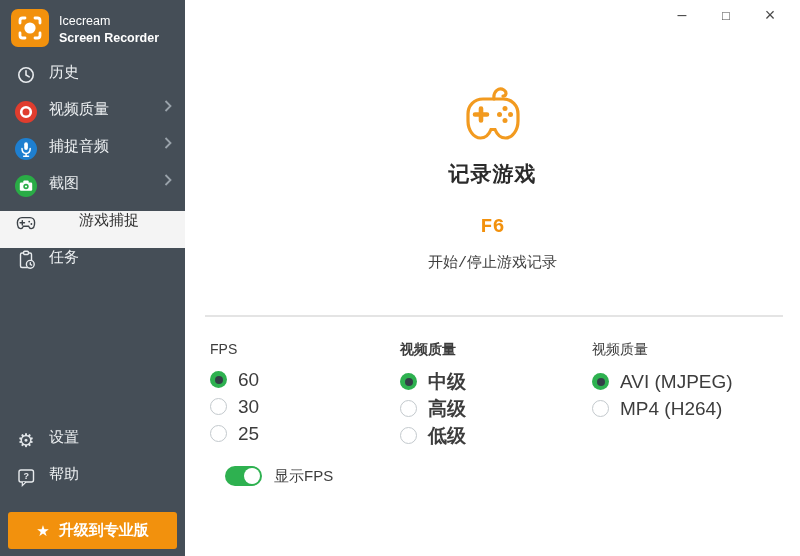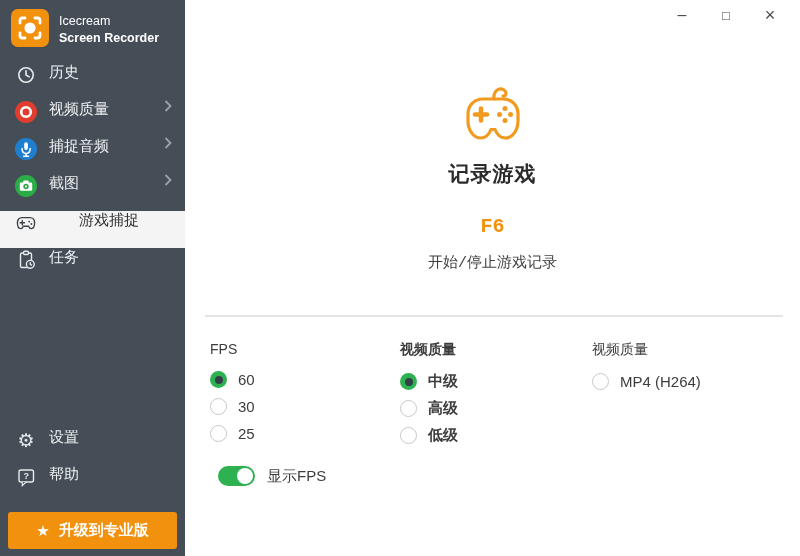--- a/index.html
+++ b/index.html
@@ -41,31 +41,31 @@
   .win-btn.close { font-size:18px; }
   .hero { text-align:center; padding-top:86px;font-family:Liberation Mono, monospace; }
   .hero-icon { display:inline-block; }
   .hero-title { font-size:21px; font-weight:bold; color:#2b2b2b; margin-top:7px; letter-spacing:1px; }
   .hotkey { font-size:20px; font-weight:bold; color:#f2910d; margin-top:27px; }
   .hotkey-hint { font-size:15px; color:#3f3f3f; margin-top:15px; }
   .divider { position:absolute; left:20px; right:17px; top:315px; height:2px; background:#e4e4e4; }
   .settings { position:absolute; left:25px; top:341px; right:8px; display:flex; }
   .set-col-1 { width:190px; } .set-col-2 { width:192px;font-weight:bold; } .set-col-3 { flex:1; }
   .col-label { font-size:14px; color:#3d3d3d; margin-bottom:9px; }
-  .opt-row { display:flex; align-items:center; height:27px; gap:11px; font-size:15px; color:#3d3d3d; cursor:pointer; }
+  .opt-row { display:flex; align-items:center; height:27px; gap:11px; font-size:19px; color:#3d3d3d; cursor:pointer; }
   .radio {
     width:17px; height:17px; border-radius:50%;
     border:1px solid #c3c9cd; background:#fff; flex-shrink:0; position:relative;
   }
   .radio.checked { border:none; background:#2eb150; }
   .radio.checked::after {
     content:""; position:absolute; left:4.5px; top:4.5px; right:4.5px; bottom:4.5px;
     border-radius:50%; background:#333f47;
   }
-  .toggle-row { position:absolute; left:33px; top:466px; display:flex; align-items:center; gap:12px; font-size:15px; color:#3d3d3d; }
+  .toggle-row { position:absolute; left:40px; top:466px; display:flex; align-items:center; gap:12px; font-size:15px; color:#3d3d3d; }
   .toggle { width:37px; height:20px; border-radius:10px; background:#2eb150; position:relative; cursor:pointer; flex-shrink:0; }
   .toggle-knob { position:absolute; top:2px; right:2px; width:16px; height:16px; border-radius:50%; background:#fff; }
 </style>
 </head>
 <body>
 
 <div class="sidebar">
 
   <div class="brand">
     <span>
@@ -266,20 +266,24 @@
       </div>
       <div class="opt-row">
         <span class="radio"></span>
         <span>低级</span>
       </div>
     </div>
 
     <div class="set-col-3">
       <div class="col-label">视频质量</div>
       <div class="opt-row">
+        <span class="radio checked"></span>
+        <span>AVI (MJPEG)</span>
+      </div>
+      <div class="opt-row">
         <span class="radio"></span>
         <span>MP4 (H264)</span>
       </div>
     </div>
   </div>
 
   <div class="toggle-row">
     <span class="toggle">
         <span class="toggle-knob"></span>
       </span>

